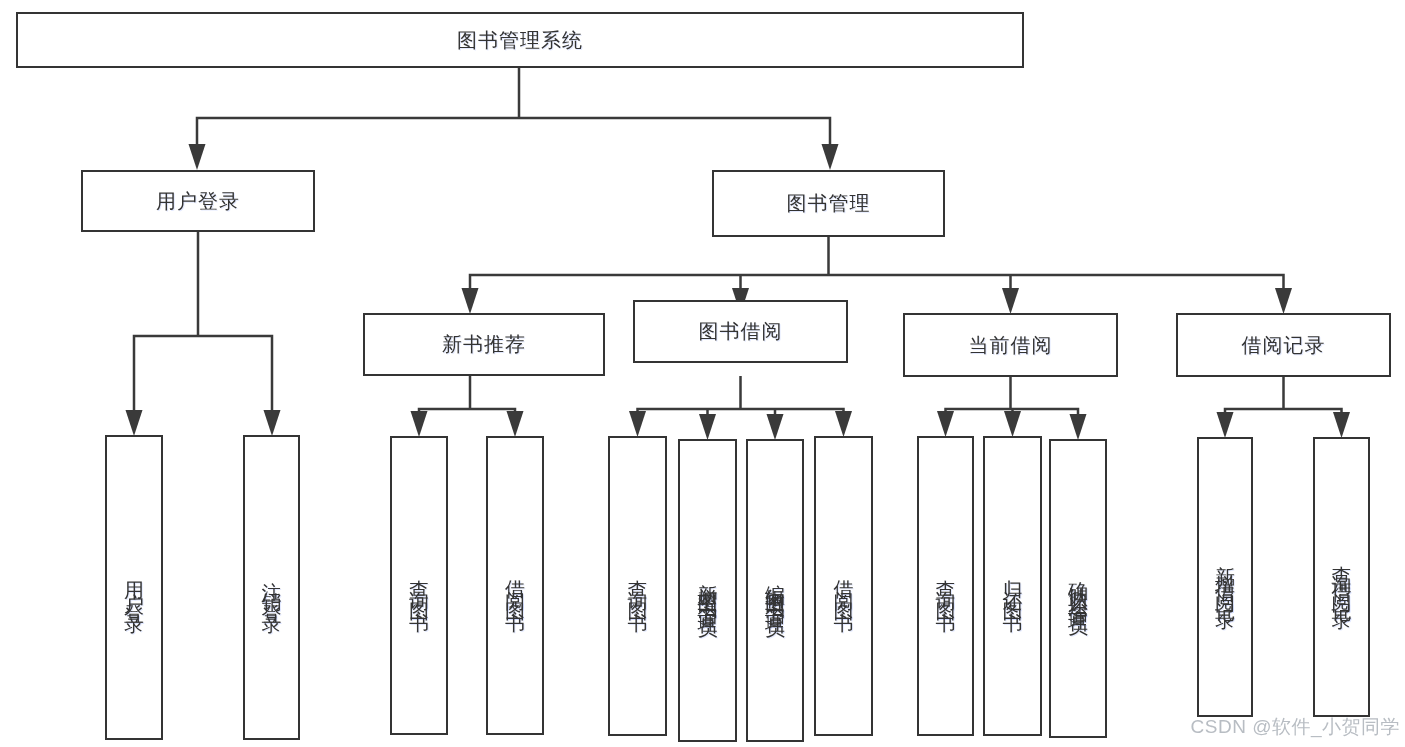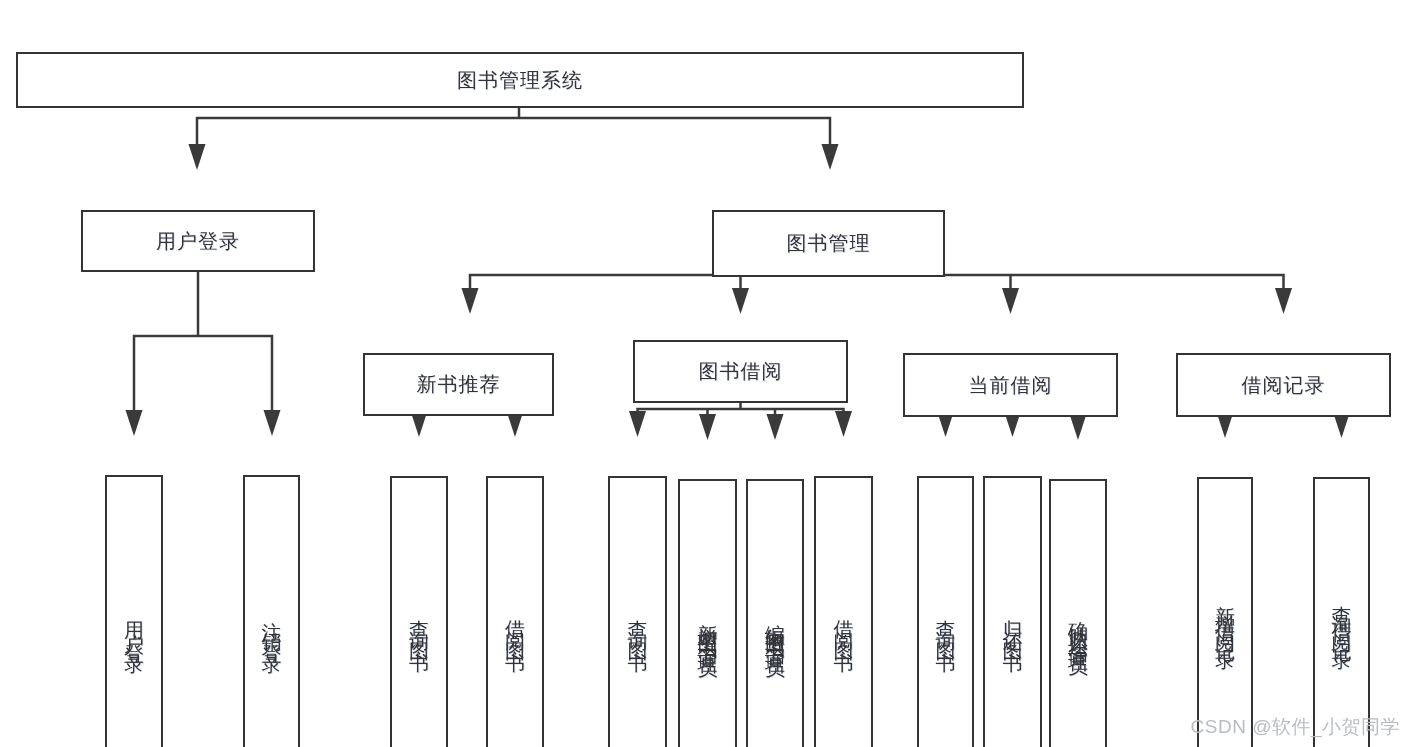--- a/index.html
+++ b/index.html
@@ -20,21 +20,21 @@
   }
   .h span{letter-spacing:1px;}
   .v span{
     writing-mode:vertical-rl;text-orientation:mixed;
     white-space:normal;
   }
   .ls-wide span{letter-spacing:11px;}
   .ls-mid span{letter-spacing:9px;}
   .ls-tight span{letter-spacing:5px;}
   #edges{position:absolute;left:0;top:0;z-index:1;}
-  .box{z-index:2;margin-top:40px;}
+  .box{z-index:2;}
   #watermark{
     position:absolute;right:5px;bottom:7px;z-index:5;
     font-size:19px;color:#b8bdc3;letter-spacing:0.5px;
   }
 </style>
 </head>
 <body>
 
 <div id="canvas">
 
@@ -100,21 +100,21 @@
     <span>图书管理系统</span>
   </div>
 
   <div class="box h" style="left:81px;top:170px;width:234px;height:62px">
     <span>用户登录</span>
   </div>
   <div class="box h" style="left:712px;top:170px;width:233px;height:67px">
     <span>图书管理</span>
   </div>
 
-  <div class="box h" style="left:363px;top:313px;width:191px;height:63px">
+  <div class="box h" style="left:363px;top:313px;width:242px;height:63px">
     <span>新书推荐</span>
   </div>
   <div class="box h" style="left:633px;top:300px;width:215px;height:63px">
     <span>图书借阅</span>
   </div>
   <div class="box h" style="left:1176px;top:313px;width:215px;height:64px">
     <span>借阅记录</span>
   </div>
   <div class="box h" style="left:903px;top:313px;width:215px;height:64px">
     <span>当前借阅</span>

